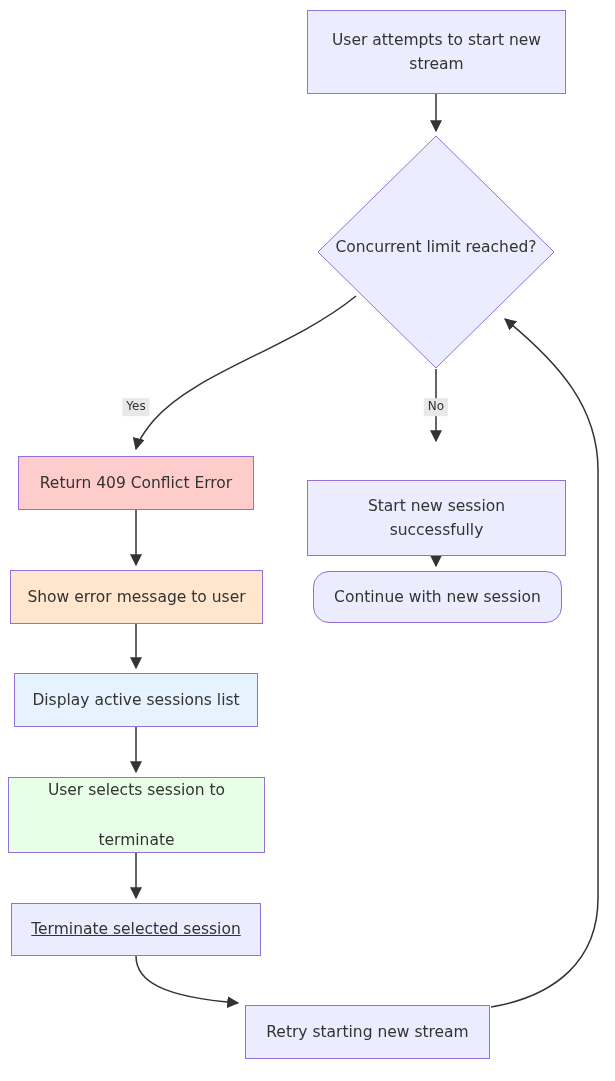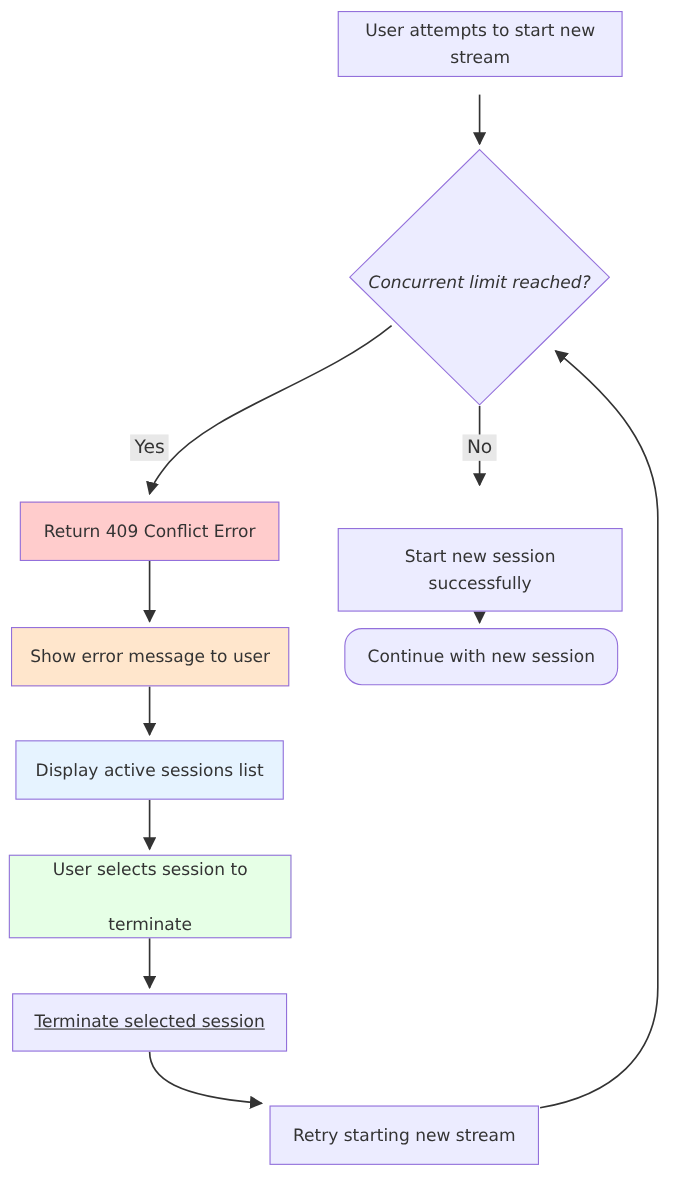--- a/index.html
+++ b/index.html
@@ -30,34 +30,33 @@
     justify-content: center;
     text-align: center;
     font-size: 15.5px;
     line-height: 1.55;
     padding: 0 8px;
   }
   .decision-label {
     position: absolute;
     z-index: 2;
     display: flex;
-    align-items: flex-end;
+    align-items: flex-start;
     justify-content: center;
     white-space: nowrap;
     font-size: 15.5px;
     background: transparent;
-    font-style: italic;
   }
   .edge-label {
     position: absolute;
     z-index: 3;
     transform: translate(-50%, -50%);
     background: #e8e8e8;
     padding: 1px 4px;
-    font-size: 17px;
+    font-size: 12px;
     line-height: 1.3;
   }
 </style>
 </head>
 <body>
 
 <div class="canvas" style="color: rgb(51, 51, 51); background: rgb(255, 255, 255);">
 
   <svg class="edge-layer" width="615" height="1081" viewBox="0 0 615 1081" xmlns="http://www.w3.org/2000/svg">
     <defs>
@@ -73,21 +72,21 @@
     <path class="edge-path" d="M 436 369 L 436 441" fill="none" stroke="#333333" stroke-width="1.5" marker-end="url(#arrowhead)"></path>
     <path class="edge-path" d="M 136 510 L 136 565" fill="none" stroke="#333333" stroke-width="1.5" marker-end="url(#arrowhead)"></path>
     <path class="edge-path" d="M 136 624 L 136 668" fill="none" stroke="#333333" stroke-width="1.5" marker-end="url(#arrowhead)"></path>
     <path class="edge-path" d="M 136 727 L 136 772" fill="none" stroke="#333333" stroke-width="1.5" marker-end="url(#arrowhead)"></path>
     <path class="edge-path" d="M 136 852 L 136 898" fill="none" stroke="#333333" stroke-width="1.5" marker-end="url(#arrowhead)"></path>
     <path class="edge-path" d="M 136 956 C 136 981, 162 997, 238 1003" fill="none" stroke="#333333" stroke-width="1.5" marker-end="url(#arrowhead)"></path>
     <path class="edge-path" d="M 436 521 L 436 566" fill="none" stroke="#333333" stroke-width="1.5" marker-end="url(#arrowhead)"></path>
     <path class="edge-path" d="M 491 1007 C 556 996, 598 960, 598 898 L 598 470 C 598 408, 560 364, 505 319" fill="none" stroke="#333333" stroke-width="1.5" marker-end="url(#arrowhead)"></path>
   </svg>
 
-  <div class="node" style="left: 307px; top: 10px; width: 259px; height: 60px; background: rgb(236, 236, 255); border-color: rgb(147, 112, 219);">
+  <div class="node" style="left: 307px; top: 10px; width: 259px; height: 84px; background: rgb(236, 236, 255); border-color: rgb(147, 112, 219);">
     <span>User attempts to start new</span>
     <span>stream</span>
   </div>
 
   <div class="decision-label" style="left:326px; top:238px; width:220px; height:28px;">
     <span>Concurrent limit reached?</span>
   </div>
 
   <div class="edge-label" style="left: 136px; top: 407px; background: rgb(232, 232, 232);">
     <span>Yes</span>

